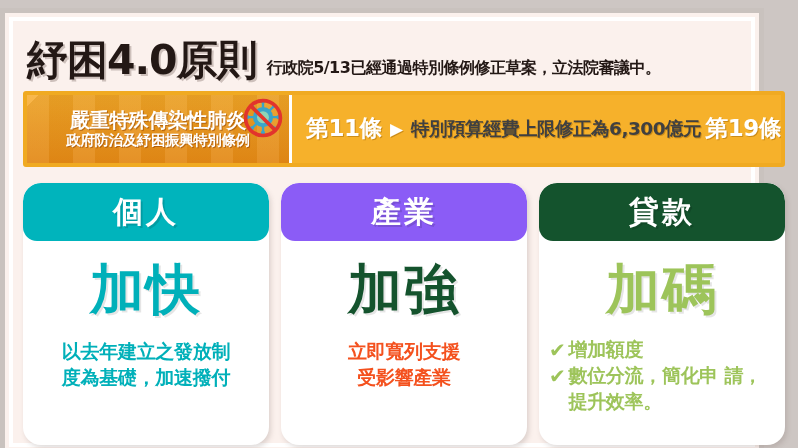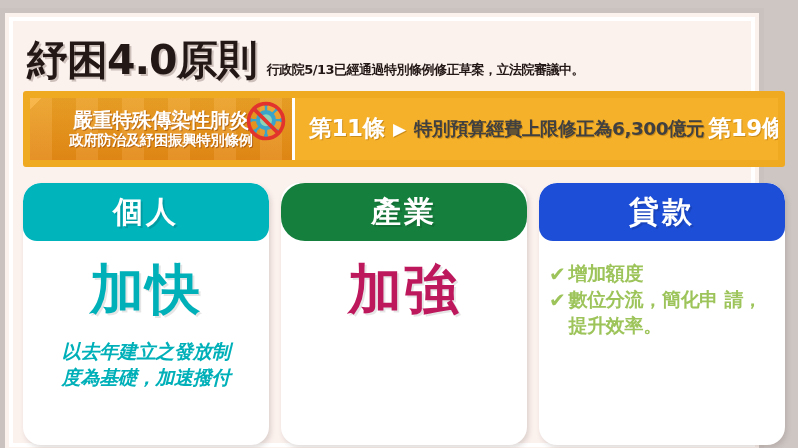--- a/index.html
+++ b/index.html
@@ -51,38 +51,38 @@
     font-size: 41px;
     font-weight: bold;
     color: #231815;
     letter-spacing: -1px;
     line-height: 1;
     text-shadow: 2px 2px 0 rgba(120,100,95,0.35);
     white-space: nowrap;
   }
   .sub-title {
     font-family: "DejaVu Sans", "Liberation Sans", sans-serif;
-    font-size: 13px;
+    font-size: 16px;
     font-weight: bold;
     color: #231815;
     line-height: 1;
     padding-bottom: 5px;
     white-space: nowrap;
     letter-spacing: -0.5px;
   }
 
   
   .law-band {
     position: absolute;
     left: 18px;
     top: 78px;
     width: 762px;
     height: 76px;
     box-sizing: border-box;
-    border: 7px solid #0f172a;
+    border: 4px solid #0f172a;
     border-radius: 3px;
     background: #f6b12b;
     display: flex;
     overflow: hidden;
   }
   .law-left {
     position: relative;
     width: 262px;
     flex: 0 0 262px;
     background:
@@ -329,35 +329,38 @@
     </div>
   </div>
 
   <div class="cards">
 
     <div class="card">
       <div class="card-head" id="head-0" style="background: rgb(0, 180, 188);">
         <span class="card-head-text">個人</span>
       </div>
       <div class="card-keyword" id="kw-0" style="color: rgb(0, 176, 185);">加快</div>
-      <div class="card-body" id="body-0" style="color: rgb(0, 176, 185); font-style: italic;">以去年建立之發放制
+      <div class="card-body" id="body-0" style="color: rgb(0, 176, 185);">以去年建立之發放制
 度為基礎，加速撥付</div>
     </div>
 
     <div class="card">
-      <div class="card-head" id="head-1" style="background: #15803d; border-radius: 24px;">
+      <div class="card-head" id="head-1" style="background: #8b5cf6;">
         <span class="card-head-text">產業</span>
       </div>
-      <div class="card-keyword" id="kw-1" style="color: #be185d;">加強</div>
+      <div class="card-keyword" id="kw-1" style="color: #14532d;">加強</div>
+      <div class="card-body" id="body-1" style="color: rgb(244, 81, 30);">立即寬列支援
+受影響產業</div>
     </div>
 
     <div class="card">
-      <div class="card-head" id="head-2" style="background: #1d4ed8;">
+      <div class="card-head" id="head-2" style="background: #14532d;">
         <span class="card-head-text">貸款</span>
       </div>
+      <div class="card-keyword" id="kw-2" style="color: rgb(157, 196, 90);">加碼</div>
       <div class="card-list" id="list-2" style="color: rgb(157, 196, 90);">
         <div class="card-list-item">
           <span class="check-mark">✔</span>
           <span class="card-list-text">增加額度</span>
         </div>
         <div class="card-list-item">
           <span class="check-mark">✔</span>
           <span class="card-list-text">數位分流，簡化申
 請，提升效率。</span>
         </div>

